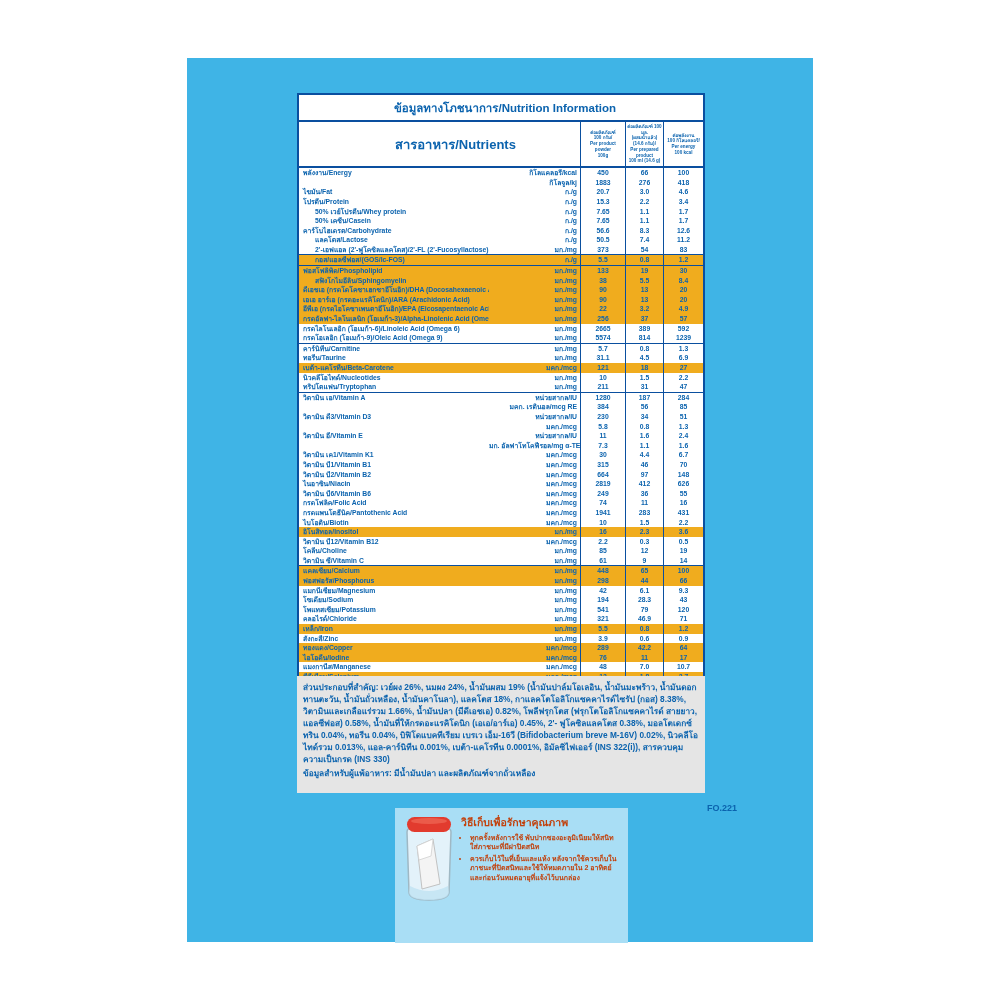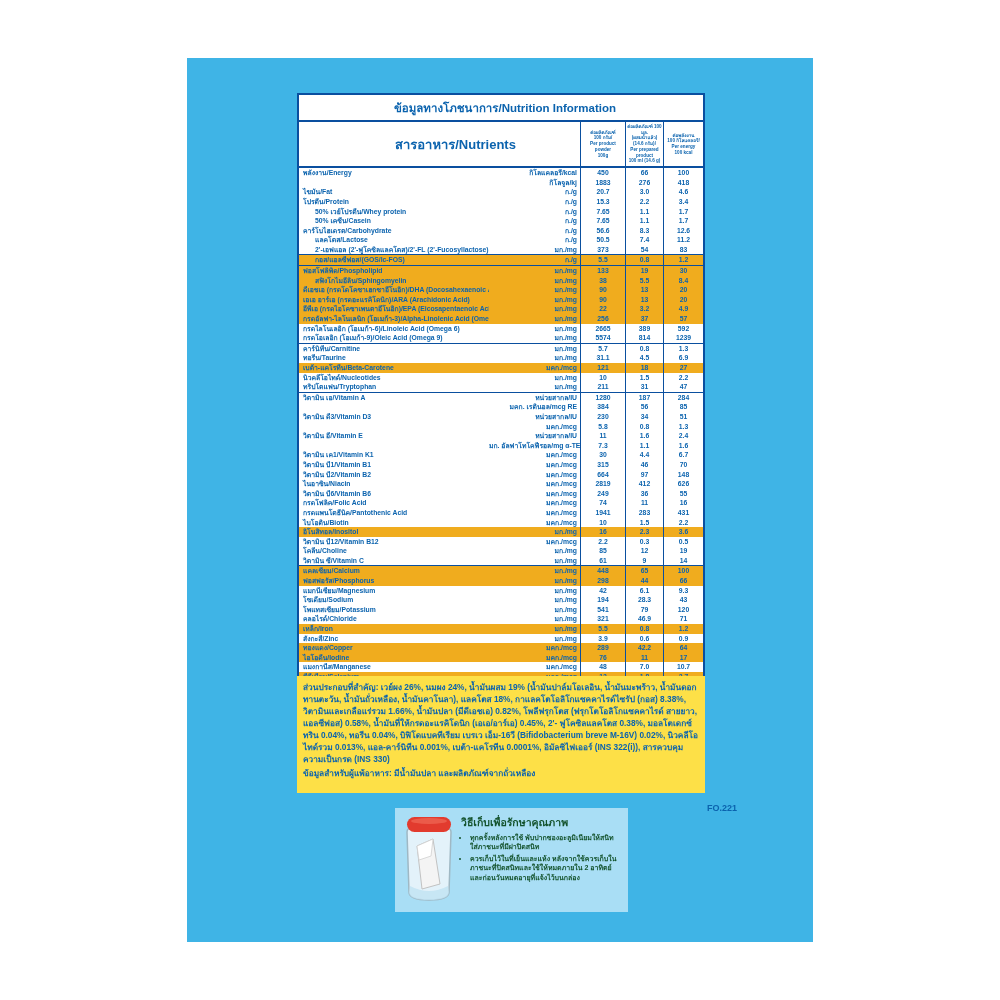--- a/index.html
+++ b/index.html
@@ -20,26 +20,26 @@
   .nrow{display:flex;height:9.6px;line-height:9.6px;font-size:6.8px;font-weight:700;
     align-items:stretch;}
   .nrow.hl{background:#f0ac1e;}
   .nrow.rule{border-top:1.4px solid #0a4f9f;}
   .cell-name{flex:1;padding-left:4px;white-space:nowrap;overflow:hidden;}
   .cell-name.ind{padding-left:16px;}
   .cell-unit{width:88px;text-align:right;padding-right:3px;white-space:nowrap;}
   .vcol{border-left:1.2px solid #0a4f9f;text-align:center;box-sizing:border-box;white-space:nowrap;}
   .v1{width:45px;} .v2{width:38px;} .v3{width:40px;}
   .tbl-bottom{border-top:2px solid #0a4f9f;height:0;}
-  .ingredients{position:absolute;left:110px;top:618px;width:408px;background:#fde047;
+  .ingredients{position:absolute;left:110px;top:618px;width:408px;background:#e5e5e5;
     box-sizing:border-box;padding:5px 6px 6px 6px;color:#0b63ae;}
   .ing-main{font-size:8.3px;font-weight:700;line-height:1.45;text-align:left;margin:0;}
   .ing-allergen{font-size:8.3px;font-weight:700;line-height:1.45;margin:2px 0 8px 0;}
-  .storage{position:absolute;left:208px;top:750px;width:233px;height:104px;background:#a9def5;
-    box-sizing:border-box;padding:6px 6px 6px 66px;color:#14532d;}
+  .storage{position:absolute;left:208px;top:750px;width:233px;height:135px;background:#a9def5;
+    box-sizing:border-box;padding:6px 6px 6px 66px;color:#c2410c;}
   .storage-title{font-size:10.5px;font-weight:700;margin:0 0 2px 0;}
   .storage-list{margin:0;padding-left:9px;font-size:7px;font-weight:700;line-height:1.35;}
   .storage-list li{margin-bottom:2px;}
   .canister{position:absolute;left:6px;top:8px;width:56px;height:88px;}
   .code{position:absolute;left:520px;top:745px;font-size:9px;font-weight:700;color:#0b63ae;}
 </style>
 </head>
 <body>
 
 <div class="panel">

